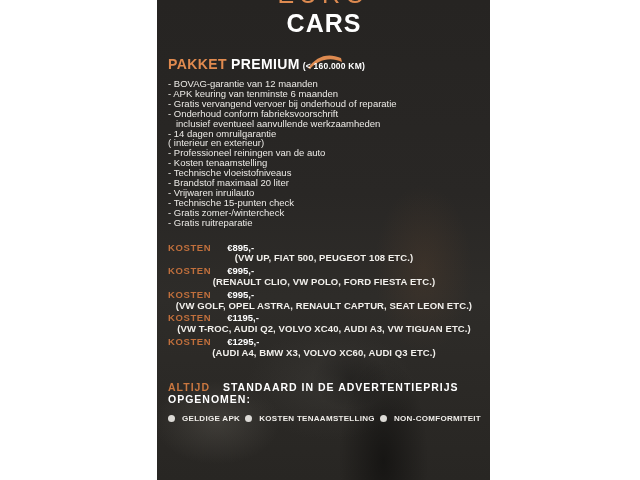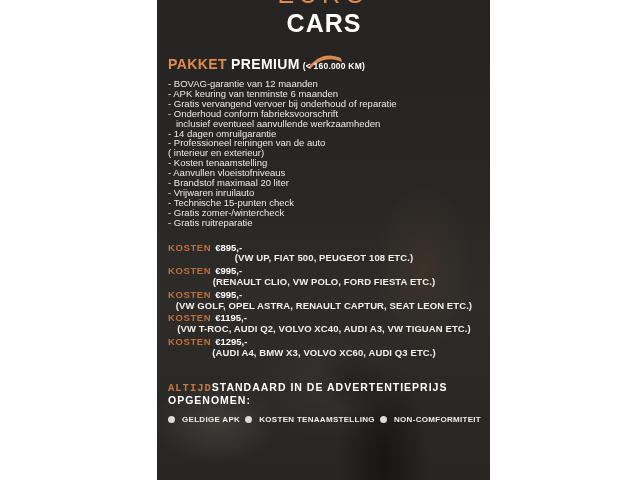--- a/index.html
+++ b/index.html
@@ -45,29 +45,29 @@
   .pkg-title .accent { color: #e08a4f; margin-right: 4px; }
   .pkg-title .note { font-size: 8.5px; font-weight: 600; margin-left: 3px; letter-spacing: 0.2px; }
   .pkg-list {
     margin-top: 7px;
     font-size: 9.5px; line-height: 9.9px;
     color: #eceae6;
   }
   .pkg-item { display: block; white-space: pre-wrap; }
   .prices { margin-top: 15px; }
   .price-block { margin-bottom: 2px; font-size: 9.5px; font-weight: 700; line-height: 10.8px; }
-  .price-label { color: #c06f3c; letter-spacing: 0.6px; margin-right: 4px; }
+  .price-label { color: #c06f3c; letter-spacing: 0.6px; margin-right: 16px; }
   .price-amount { color: #ffffff; }
   .price-models { color: #f2f0ec; letter-spacing: 0.1px; text-align: center; }
   .footer { position: absolute; top: 381px; left: 11px; width: 313px; }
   .footer-heading {
     font-size: 10.5px; font-weight: 700; letter-spacing: 1px;
     color: #ffffff;
   }
-  .footer-heading .accent { color: #c8763f; margin-right: 0; font-family: Liberation Mono, monospace; }
+  .footer-heading .accent { color: #c8763f; margin-right: 13px; }
   .footer-bullets {
     display: flex; justify-content: space-between; align-items: center;
     margin-top: 9px;
     font-size: 8px; font-weight: 700; letter-spacing: 0.3px;
     color: #f0eeea;
   }
   .footer-bullet { display: flex; align-items: center; gap: 7px; }
   .dot {
     width: 7px; height: 7px; border-radius: 50%;
     background: #dcdad6; flex: none;
@@ -94,24 +94,24 @@
       <span class="accent">PAKKET</span><span>PREMIUM</span><span class="note">(&lt; 160.000 KM)</span>
     </div>
 
     <div class="pkg-list">
       <span class="pkg-item">- BOVAG-garantie van 12 maanden</span>
       <span class="pkg-item">- APK keuring van tenminste 6 maanden</span>
       <span class="pkg-item">- Gratis vervangend vervoer bij onderhoud of reparatie</span>
       <span class="pkg-item">- Onderhoud conform fabrieksvoorschrift</span>
       <span class="pkg-item">   inclusief eventueel aanvullende werkzaamheden</span>
       <span class="pkg-item">- 14 dagen omruilgarantie</span>
+      <span class="pkg-item">( interieur en exterieur)</span>
       <span class="pkg-item">- Professioneel reiningen van de auto</span>
-      <span class="pkg-item">( interieur en exterieur)</span>
       <span class="pkg-item">- Kosten tenaamstelling</span>
-      <span class="pkg-item">- Aanvullen vloeistofniveaus</span>
+      <span class="pkg-item">- Technische vloeistofniveaus</span>
       <span class="pkg-item">- Brandstof maximaal 20 liter</span>
       <span class="pkg-item">- Vrijwaren inruilauto</span>
       <span class="pkg-item">- Technische 15-punten check</span>
       <span class="pkg-item">- Gratis zomer-/wintercheck</span>
       <span class="pkg-item">- Gratis ruitreparatie</span>
     </div>
 
     <div class="prices">
 
       <div class="price-block">

